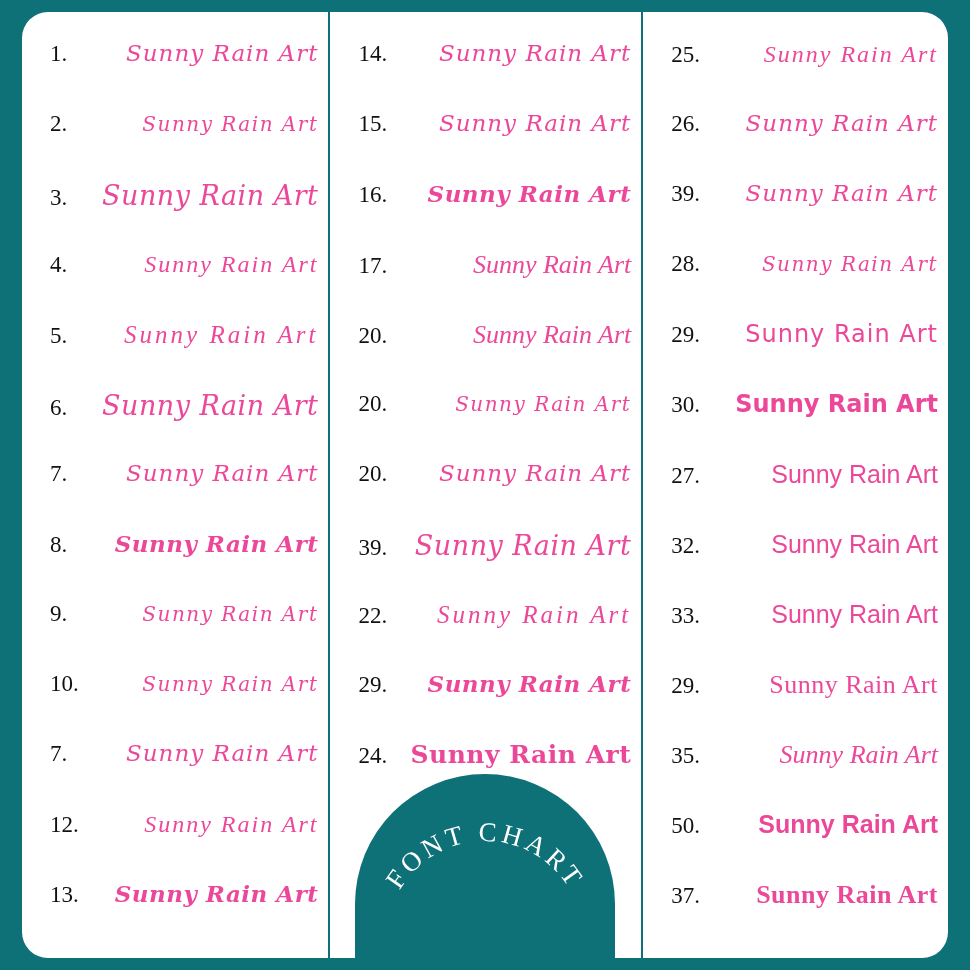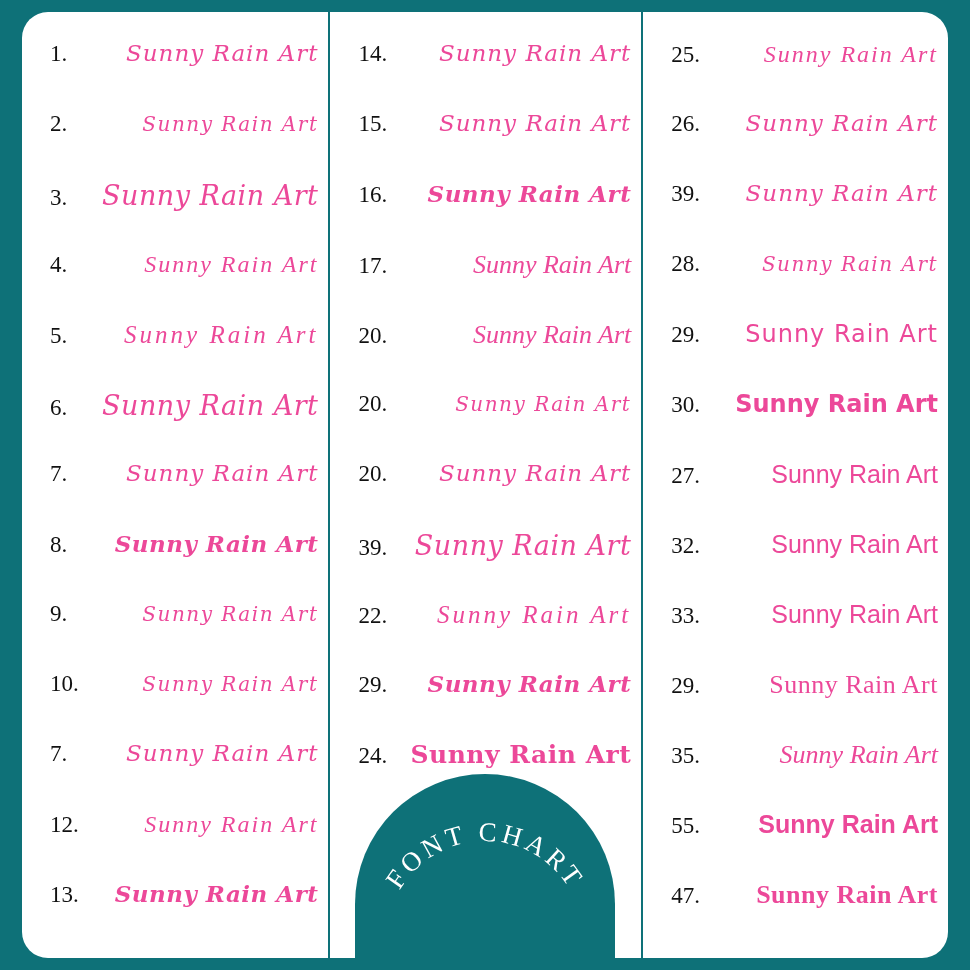--- a/index.html
+++ b/index.html
@@ -259,25 +259,25 @@
         </div>
         <div class="row">
           <span class="num">29.</span>
           <span class="sample s-serif">Sunny Rain Art</span>
         </div>
         <div class="row">
           <span class="num">35.</span>
           <span class="sample s-serif-it">Sunny Rain Art</span>
         </div>
         <div class="row">
-          <span class="num">55.</span>
+          <span class="num">50.</span>
           <span class="sample s-sans-bold">Sunny Rain Art</span>
         </div>
         <div class="row">
-          <span class="num">47.</span>
+          <span class="num">37.</span>
           <span class="sample s-serif-bold">Sunny Rain Art</span>
         </div>
       </div>
   </div>
 
   <div class="badge">
     <div class="badge-text">
       <svg width="260" height="260" viewBox="0 0 260 260">
         <defs>
           <path id="arcpath" d="M 32 165 A 98 98 0 0 1 228 165"></path>

